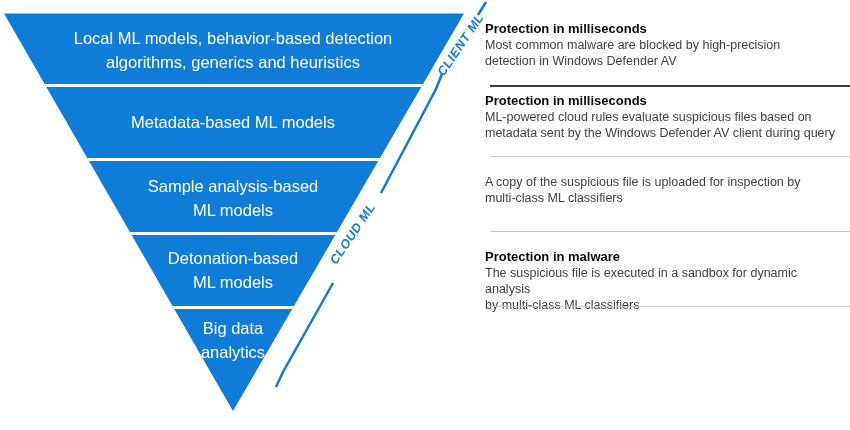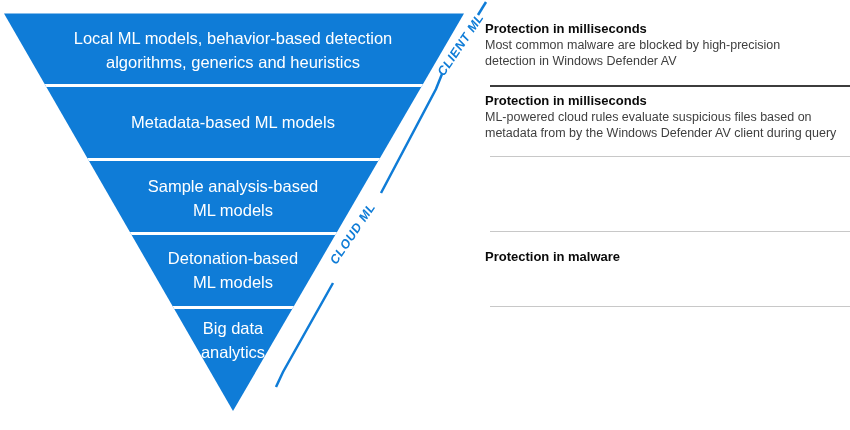--- a/index.html
+++ b/index.html
@@ -75,30 +75,34 @@
     <h3 class="detail-title">Protection in milliseconds</h3>
     <p class="detail-body">Most common malware are blocked by high-precision
 detection in Windows Defender AV</p>
   </div>
 
   <div class="divider divider-dark" style="top:85px"></div>
 
   <div class="detail" style="top:93px">
     <h3 class="detail-title">Protection in milliseconds</h3>
     <p class="detail-body">ML-powered cloud rules evaluate suspicious files based on
-metadata from by the Windows Defender AV client during query</p>
+metadata sent by the Windows Defender AV client during query</p>
   </div>
 
   <div class="divider divider-light" style="top:156px"></div>
 
   <div class="detail" style="top:174px">
+    <p class="detail-body">A copy of the suspicious file is uploaded for inspection by
+multi-class ML classifiers</p>
   </div>
 
   <div class="divider divider-light" style="top:231px"></div>
 
   <div class="detail" style="top:249px">
     <h3 class="detail-title">Protection in malware</h3>
+    <p class="detail-body">The suspicious file is executed in a sandbox for dynamic analysis
+by multi-class ML classifiers</p>
   </div>
 
   <div class="divider divider-light" style="top:306px"></div>
 
 
 </div>
 
 </body></html>

